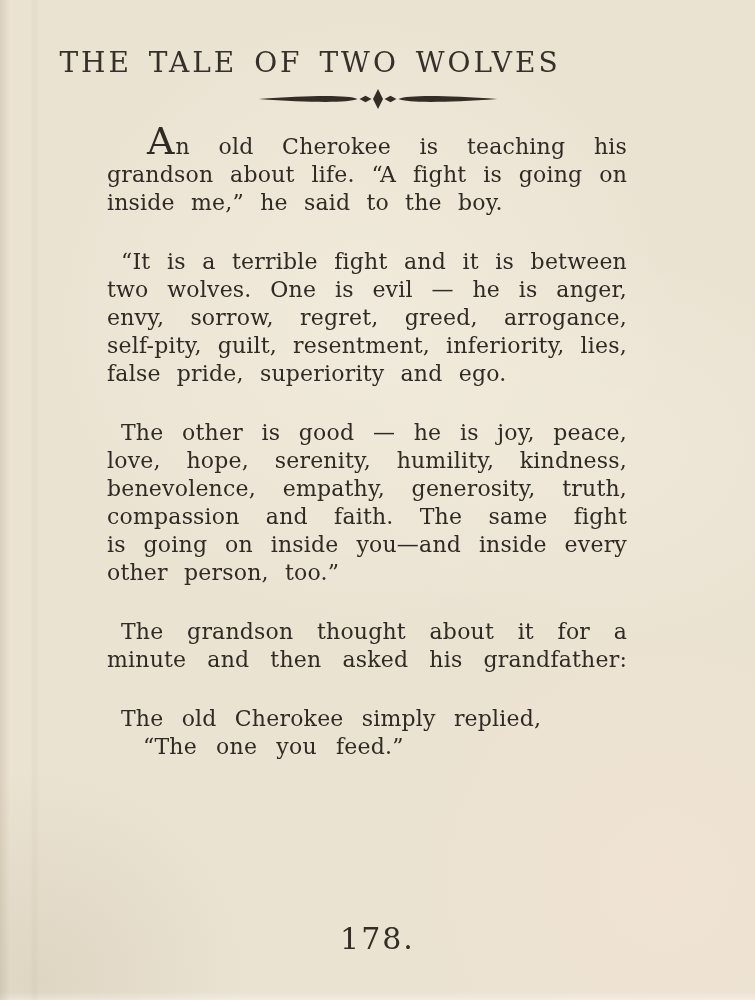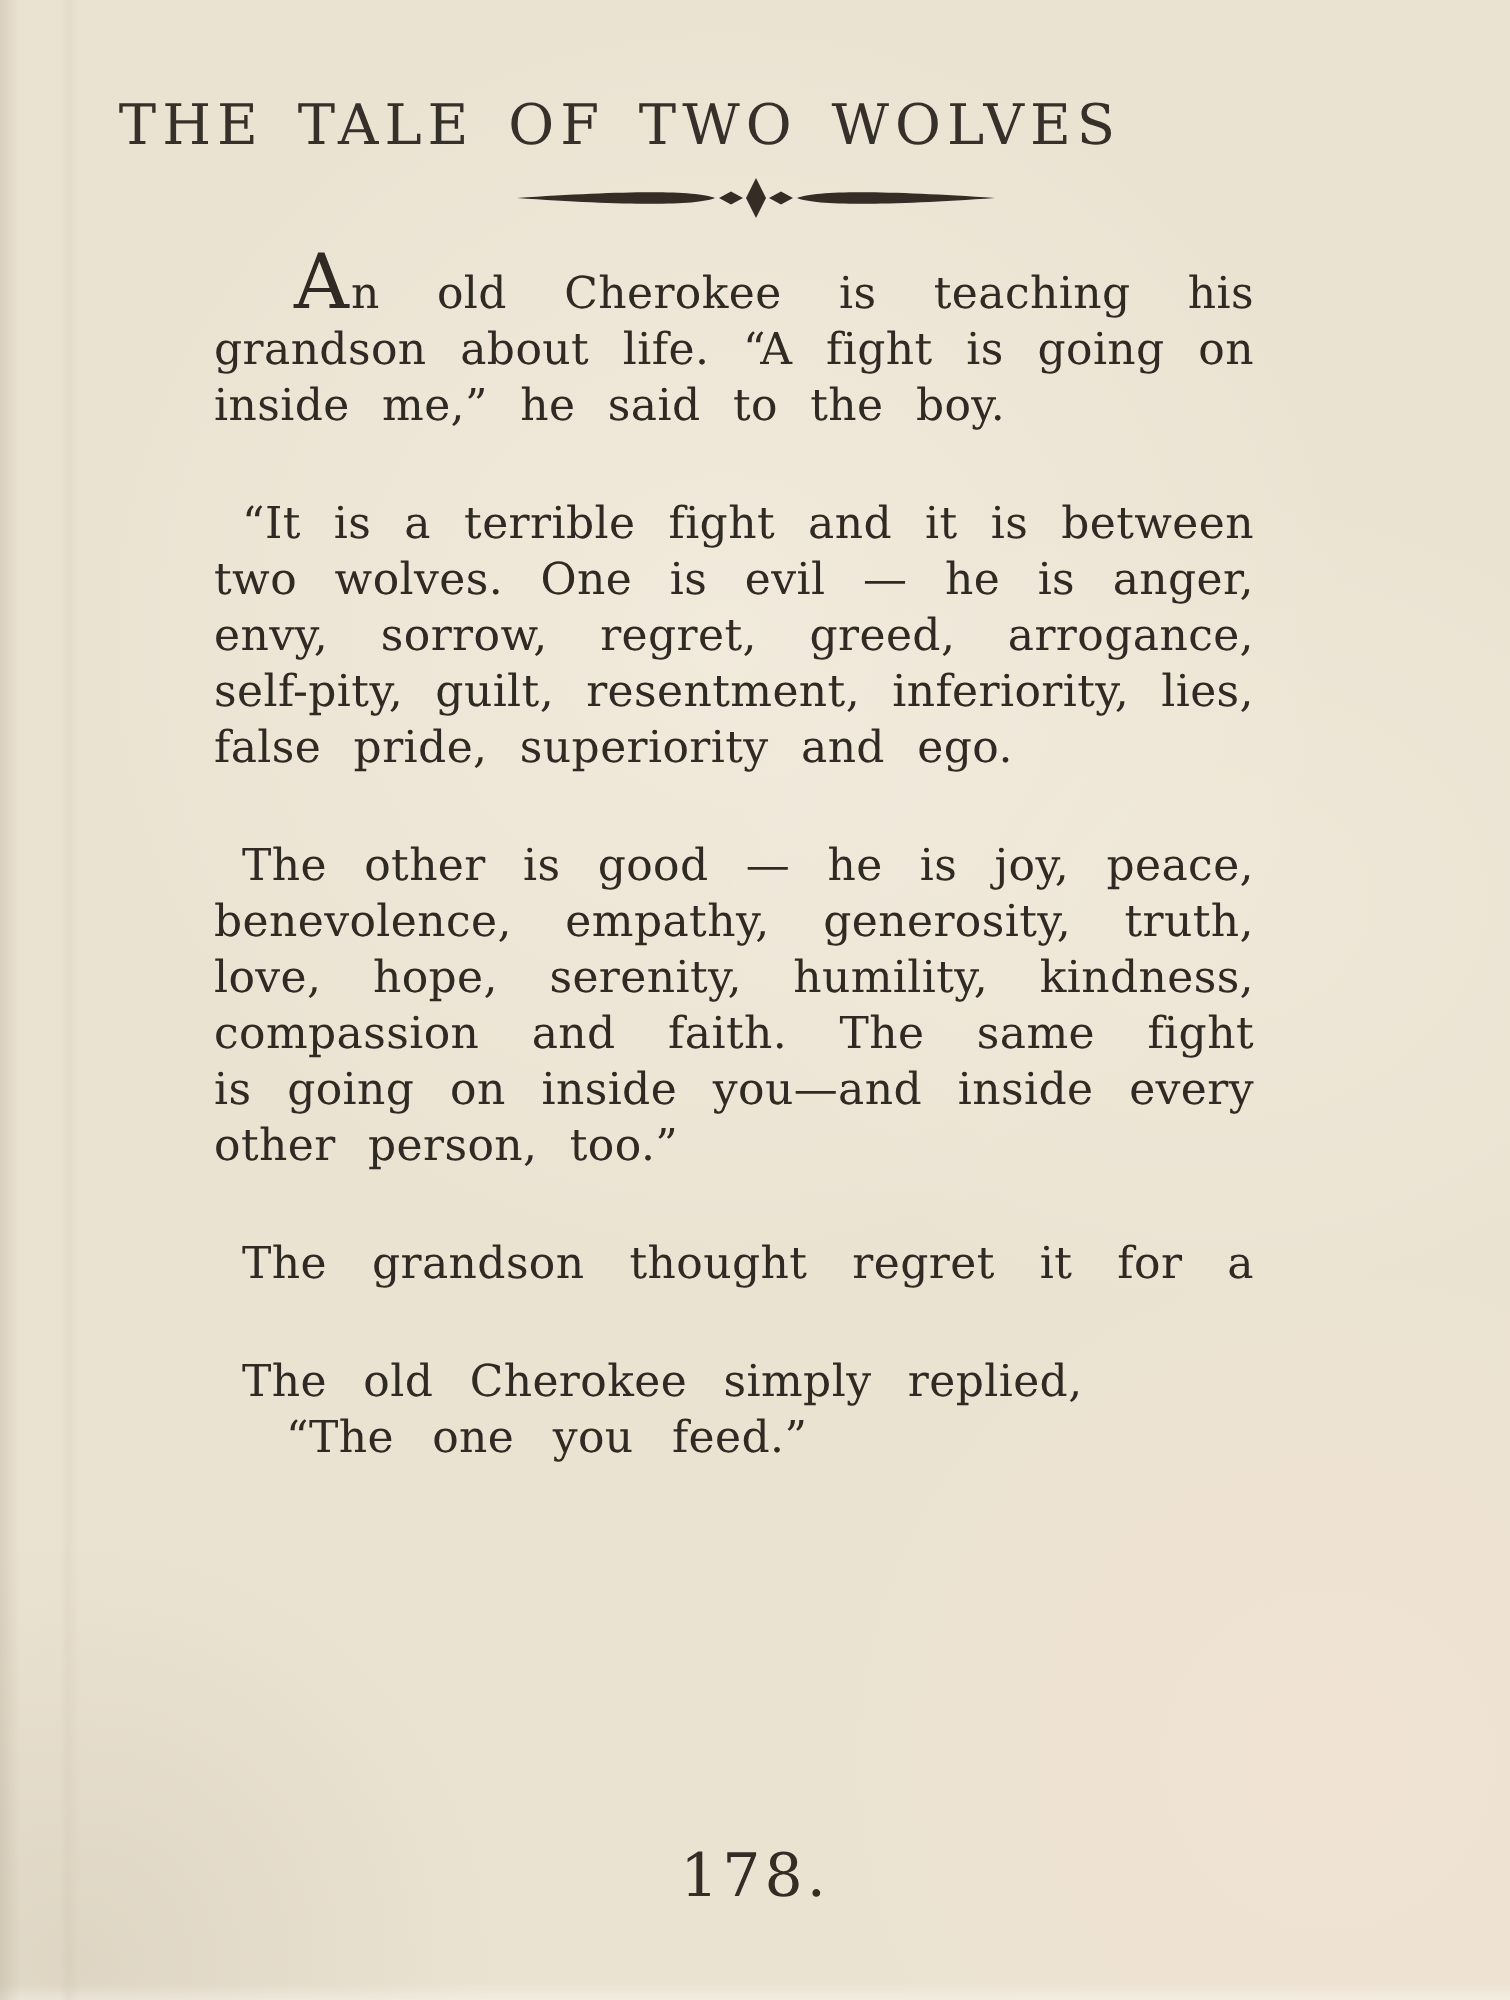--- a/index.html
+++ b/index.html
@@ -102,29 +102,30 @@
     <div class="para">
       <div class="line indent-first">“It is a terrible fight and it is between</div>
       <div class="line">two wolves. One is evil — he is anger,</div>
       <div class="line">envy, sorrow, regret, greed, arrogance,</div>
       <div class="line">self-pity, guilt, resentment, inferiority, lies,</div>
       <div class="line last">false pride, superiority and ego.</div>
     </div>
 
     <div class="para">
       <div class="line indent-first">The other is good — he is joy, peace,</div>
+      <div class="line">love, hope, serenity, humility, kindness,</div>
       <div class="line">benevolence, empathy, generosity, truth,</div>
-      <div class="line">love, hope, serenity, humility, kindness,</div>
       <div class="line">compassion and faith. The same fight</div>
       <div class="line">is going on inside you—and inside every</div>
       <div class="line last">other person, too.”</div>
     </div>
 
     <div class="para">
-      <div class="line indent-first">The grandson thought regret it for a</div>
+      <div class="line indent-first">The grandson thought about it for a</div>
+      <div class="line">minute and then asked his grandfather:</div>
     </div>
 
     <div class="para">
       <div class="line indent-first last" style="word-spacing:11px;">The old Cherokee simply replied,</div>
       <div class="line last" style="word-spacing:12px;margin-left:36px;">“The one you feed.”</div>
     </div>
 
   </div>
 
   <div class="page-number">178.</div>

